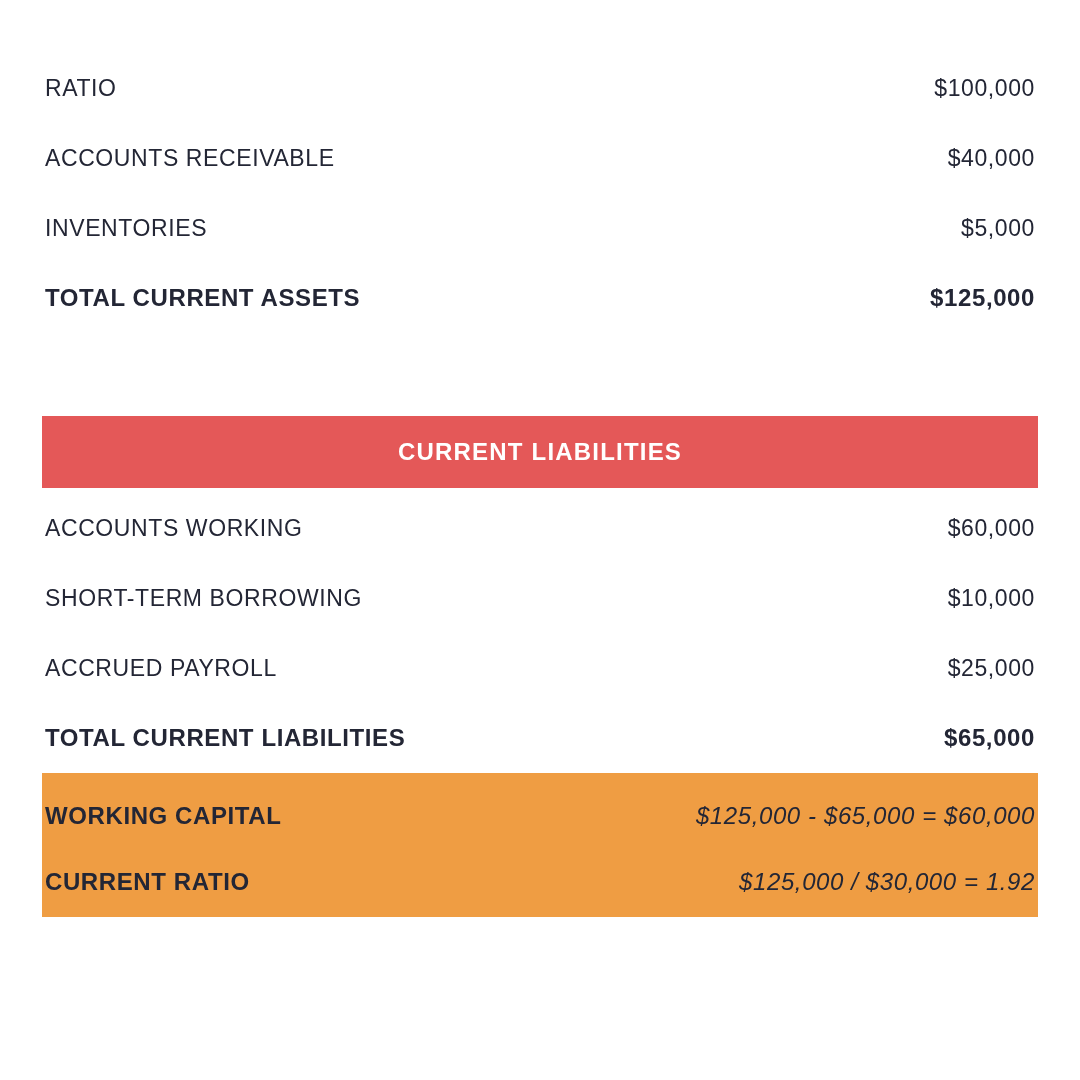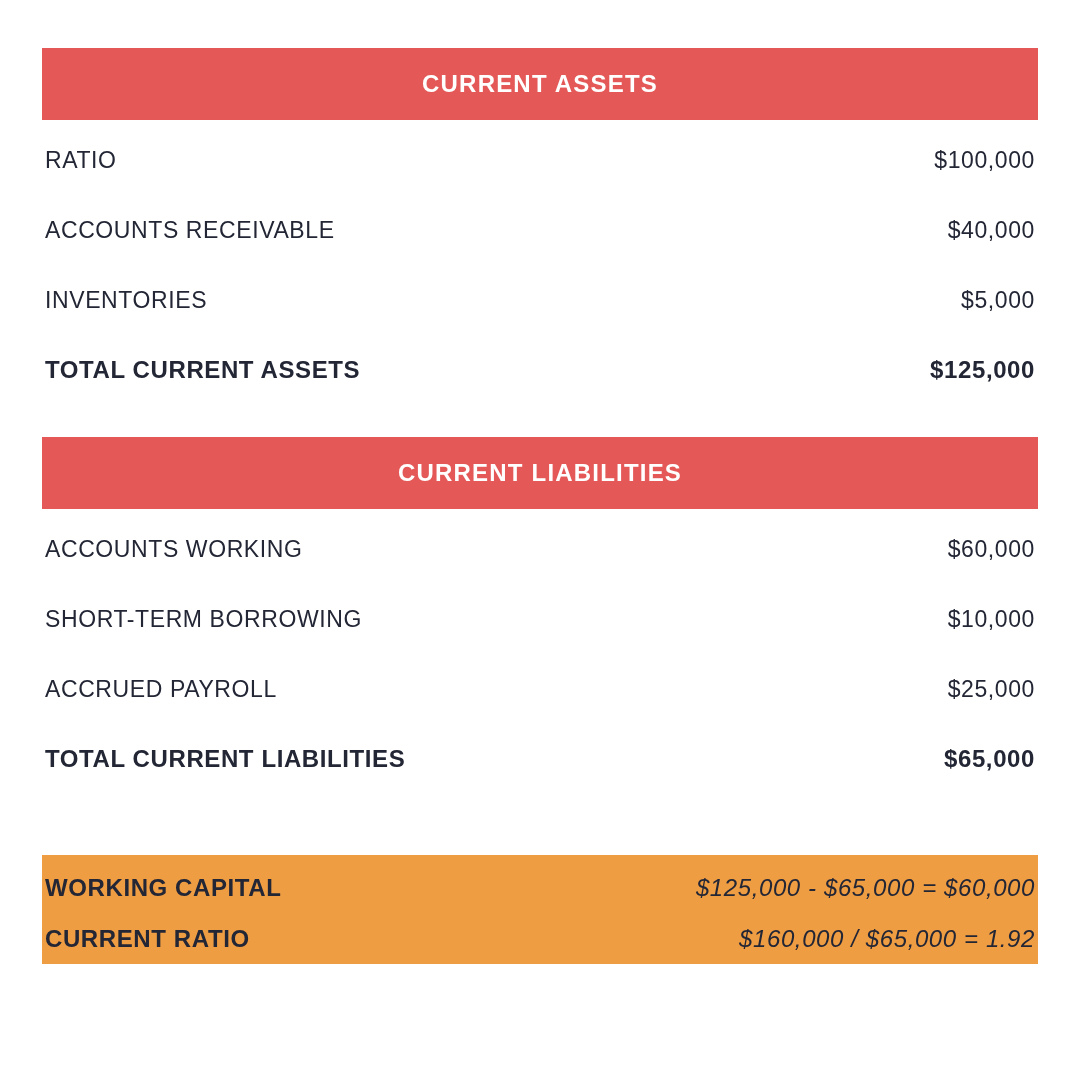--- a/index.html
+++ b/index.html
@@ -35,41 +35,37 @@
   .row{
     height:70px;
     display:flex;align-items:center;justify-content:space-between;
     padding:0 3px;
     font-size:23px;
     letter-spacing:0.6px;
   }
   .row .label{text-align:left;}
   .row .value{}
   .row.total{font-weight:700;font-size:24px;}
-  .section+.section{margin-top:32px;}
+  .section+.section{margin-top:83px;}
   .summary{
-    margin-top:61px;
     background:var(--summary-orange);
-    height:109px;
+    height:144px;
     padding:8px 3px 0 3px;
     display:flex;flex-direction:column;justify-content:center;
   }
   .summary .row{height:66px;padding:0 0;}
   .summary .row .label{font-weight:700;font-size:24px;}
   .summary .row .value{font-weight:400;font-size:24px;font-style:italic;}
 </style>
 </head>
 <body>
 
 <div class="page">
 
   <section class="section">
-    <header class="banner">
-      <h2 class="banner-title">CURRENT ASSETS</h2>
-    </header>
     <div class="rows">
       <div class="row">
         <span class="label">RATIO</span>
         <span class="value">$100,000</span>
       </div>
       <div class="row">
         <span class="label">ACCOUNTS RECEIVABLE</span>
         <span class="value">$40,000</span>
       </div>
       <div class="row">
@@ -107,17 +103,17 @@
     </div>
   </section>
 
   <section class="summary">
     <div class="row">
       <span class="label">WORKING CAPITAL</span>
       <span class="value">$125,000 - $65,000 = $60,000</span>
     </div>
     <div class="row">
       <span class="label">CURRENT RATIO</span>
-      <span class="value">$160,000 / $65,000 = 1.92</span>
+      <span class="value">$125,000 / $30,000 = 1.92</span>
     </div>
   </section>
 
 </div>
 
 </body></html>

